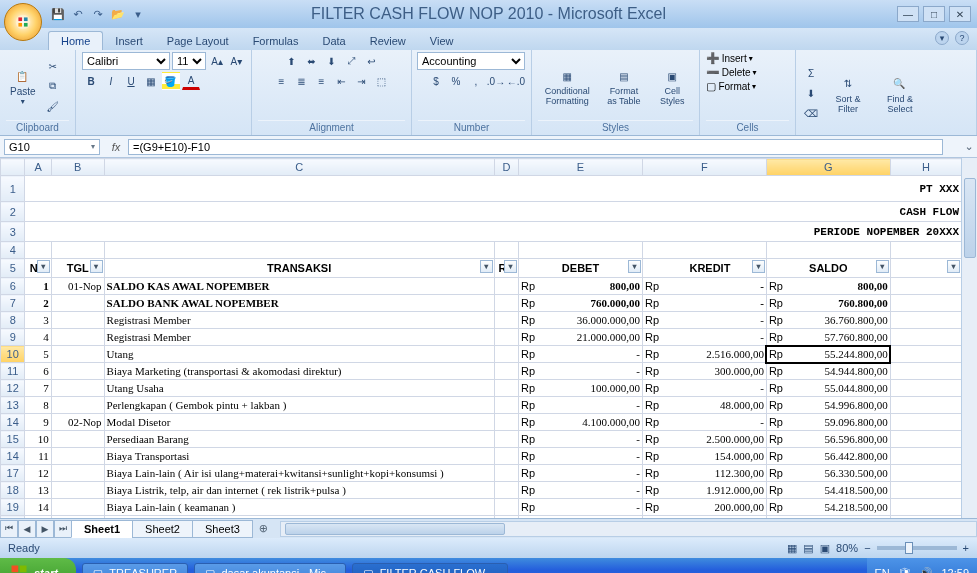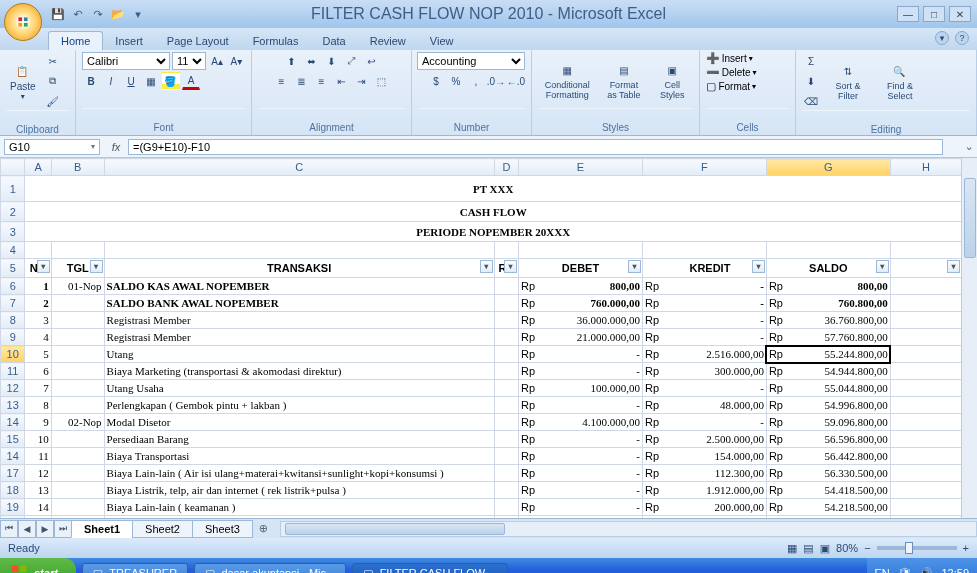--- a/index.html
+++ b/index.html
@@ -16,21 +16,21 @@
 .win-controls span { width: 22px; height: 16px; background:#cfe1f5; border:1px solid #8ba8ca; display:inline-flex;align-items:center;justify-content:center; font-size:10px;color:#345;}
 
 .ribbon-tabs { height: 22px; background: linear-gradient(#d6e6f7,#bfd7ef); display: flex; align-items: flex-end; padding-left: 48px; position:relative;}
 .ribbon-tabs .tab { padding: 3px 12px; font-size: 11px; color: #2a4a74; cursor:pointer;}
 .ribbon-tabs .tab.active { background: #e9f1fa; border: 1px solid #9cb8d6; border-bottom: none; border-radius: 3px 3px 0 0; color:#15428b;}
 .ribbon-help{position:absolute;right:8px;top:3px;display:flex;gap:6px;}
 .ribbon-help span{width:14px;height:14px;background:#bcd4ee;border:1px solid #8ba8ca;border-radius:50%;display:inline-flex;align-items:center;justify-content:center;font-size:9px;color:#2a4a74;}
 .ribbon-body { height: 86px; background: linear-gradient(#e9f1fa,#d5e5f6); border-bottom: 1px solid #9cb8d6; display: flex; }
 .group { border-right: 1px solid #b8cee6; display: flex; flex-direction: column; padding: 2px 6px 0; }
 .group-content { flex: 1; display: flex; align-items: center; gap: 4px; }
-.group-label { font-size: 10px; color: #4d729f; text-align: center; padding: 13px 0 2px; border-top:1px solid rgba(255,255,255,.5);}
+.group-label { font-size: 10px; color: #4d729f; text-align: center; padding: 1px 0 2px; border-top:1px solid rgba(255,255,255,.5);}
 .btn { display: flex; flex-direction: column; align-items: center; padding: 2px 4px; color:#2a4a74; font-size:10px; min-width:30px;}
 .btn .ico { width: 20px; height: 20px; display:inline-flex;align-items:center;justify-content:center;}
 .btn-sm{display:inline-flex;align-items:center;justify-content:center;width:18px;height:18px;color:#2a4a74;font-size:10px;border:1px solid transparent;}
 .col{display:flex;flex-direction:column;gap:2px;}
 .row{display:flex;gap:2px;align-items:center;}
 select.rb{font-size:11px;border:1px solid #9cb8d6;background:#fff;height:18px;}
 
 .fxbar { height: 22px; border-bottom: 1px solid #b0c6df; display: flex; align-items: center; background:#eef4fb;}
 .namebox { width: 96px; border: 1px solid #9cb8d6; margin: 0 4px; padding: 1px 4px; background:#fff; font-size:11px; display:flex;align-items:center;justify-content:space-between;}
 .fxlabel { width: 24px; text-align: center; color:#555; font-style:italic;}
@@ -38,21 +38,21 @@
 .fx-expand{width:16px;text-align:center;color:#567;}
 
 .grid-wrap { height: 360px; overflow: hidden; position: relative; background:#fff;}
 .grid { border-collapse: collapse; table-layout: fixed; width: 962px; }
 .grid th, .grid td { border: 1px solid #d0d7e5; font-size: 11px; padding: 0 2px; height: 17px; overflow:hidden; white-space:nowrap;}
 .grid thead th { background: linear-gradient(#f7faff,#e2ecf7); color:#3a5d8a; font-weight:normal; text-align:center;position:relative;}
 .grid thead th.sel{background:linear-gradient(#ffe9a6,#ffd264);}
 .grid .rhead { background: linear-gradient(#f7faff,#e2ecf7); text-align:center; color:#3a5d8a; width:24px;}
 .grid .rhead.sel{background:linear-gradient(#ffe9a6,#ffd264);}
 .corner{width:24px;background:#e2ecf7;}
-.c-title{font-family:Liberation Serif, serif;font-weight:bold;text-align:center;}
+.c-title{font-family:Liberation Mono, monospace;font-weight:bold;text-align:right;}
 .c-t1{font-size:18px;}
 .c-t2{font-size:14px;}
 .c-hdr{font-family:'Times New Roman',serif;font-weight:bold;text-align:center;background:#fff;}
 .filter{position:absolute;right:1px;top:1px;width:13px;height:13px;border:1px solid #9cb8d6;background:linear-gradient(#fdfefe,#e1ecf7);font-size:8px;line-height:11px;text-align:center;color:#456;}
 .b{font-family:'Times New Roman',serif;font-weight:bold;}
 .tx{font-family:'Times New Roman',serif;}
 .r{text-align:right;}
 .sel-cell{outline:2px solid #000;outline-offset:-1px;}
 .vscroll{position:absolute;right:0;top:0;width:16px;height:360px;background:#e7eef7;border-left:1px solid #b8cee6;}
 .vscroll .thumb{position:absolute;top:20px;left:2px;width:12px;height:80px;background:linear-gradient(#d9e6f4,#bcd2ea);border:1px solid #9cb8d6;border-radius:2px;}
@@ -151,21 +151,20 @@
             <i>I</i>
           </span>
         <span class="btn-sm">
             <u>U</u>
           </span>
         <span class="btn-sm">▦</span>
         <span class="btn-sm" style="background:linear-gradient(#fff 70%,#ffeb3b 70%)">🪣</span>
         <span class="btn-sm" style="border-bottom:3px solid #c00">A</span>
       </div>
     </div>
-    <div class="group-label">Font</div>
   </div>
   <div class="group" style="width:160px">
     <div class="group-content col">
       <div class="row">
         <span class="btn-sm">⬆</span>
         <span class="btn-sm">⬌</span>
         <span class="btn-sm">⬇</span>
         <span class="btn-sm">⤢</span>
         <span class="btn-sm">↩</span>
       </div>
@@ -239,21 +238,20 @@
       </div>
       <div class="btn">
           <span class="ico">⇅</span>
           <span style="font-size:9px;max-width:40px;white-space:normal;text-align:center">Sort &amp; Filter</span>
         </div>
       <div class="btn">
           <span class="ico">🔍</span>
           <span style="font-size:9px;max-width:40px;white-space:normal;text-align:center">Find &amp; Select</span>
         </div>
     </div>
-    <div class="group-label">Editing</div>
   </div>
 </div>
 
 <div class="fxbar">
   <div class="namebox">
       <span>G10</span>
       <span style="font-size:8px;color:#678">▾</span>
     </div>
   <div class="fxlabel">fx</div>
   <div class="fxinput">=(G9+E10)-F10</div>

